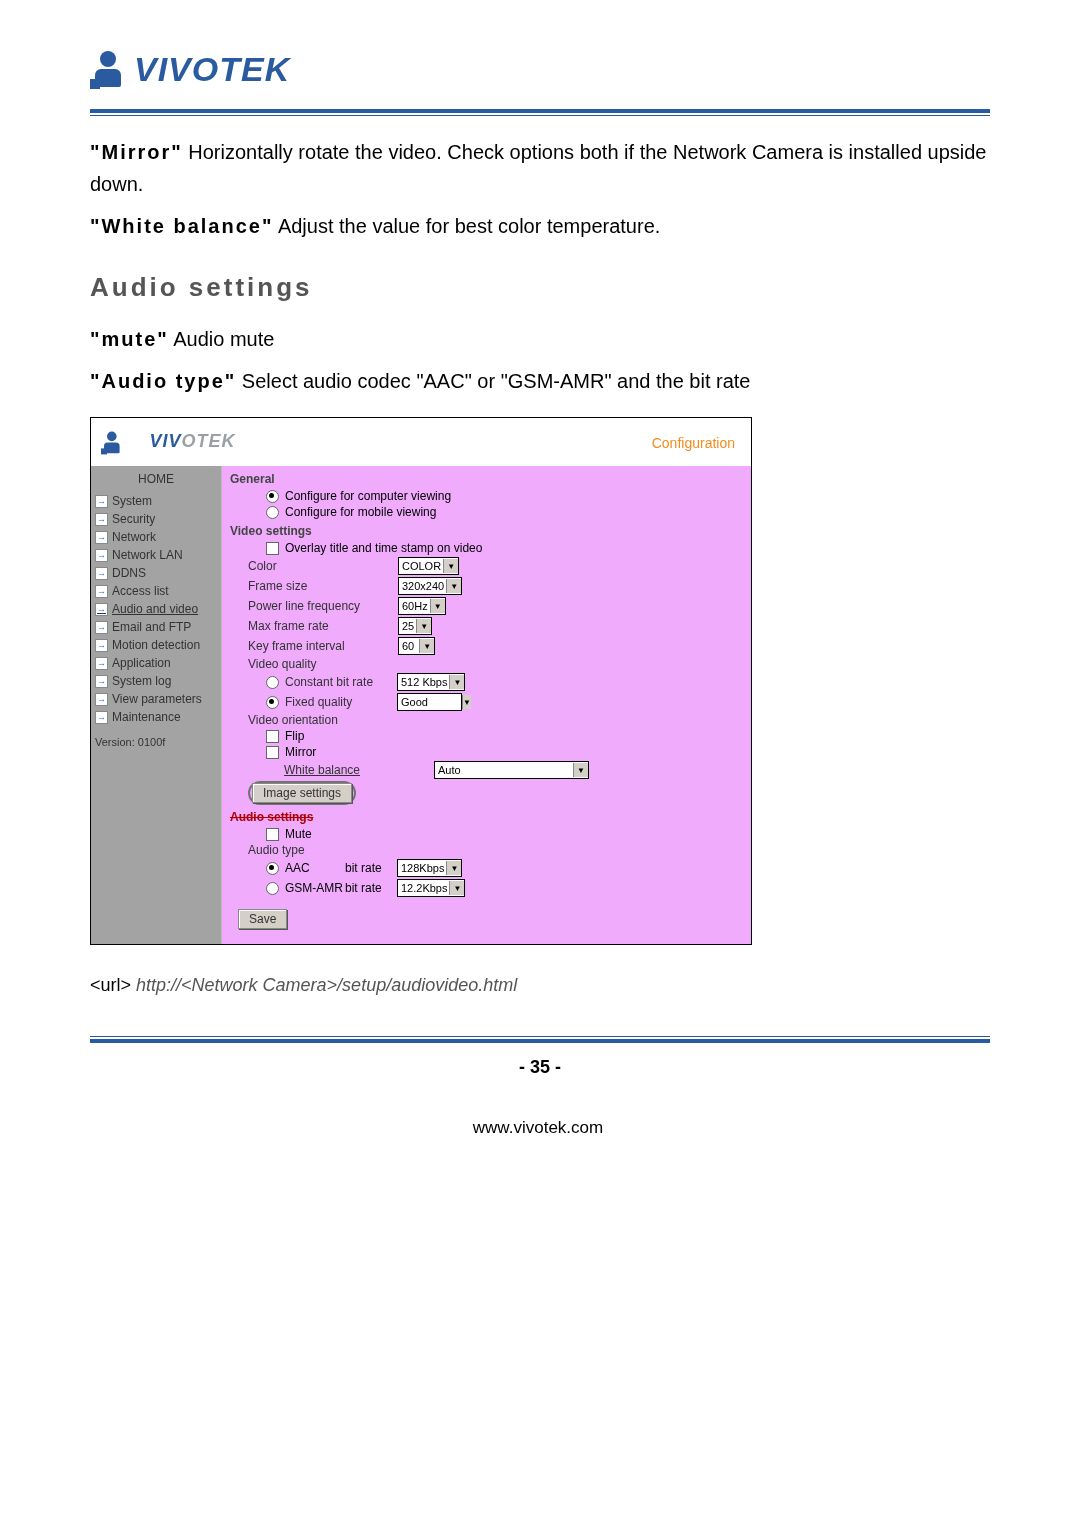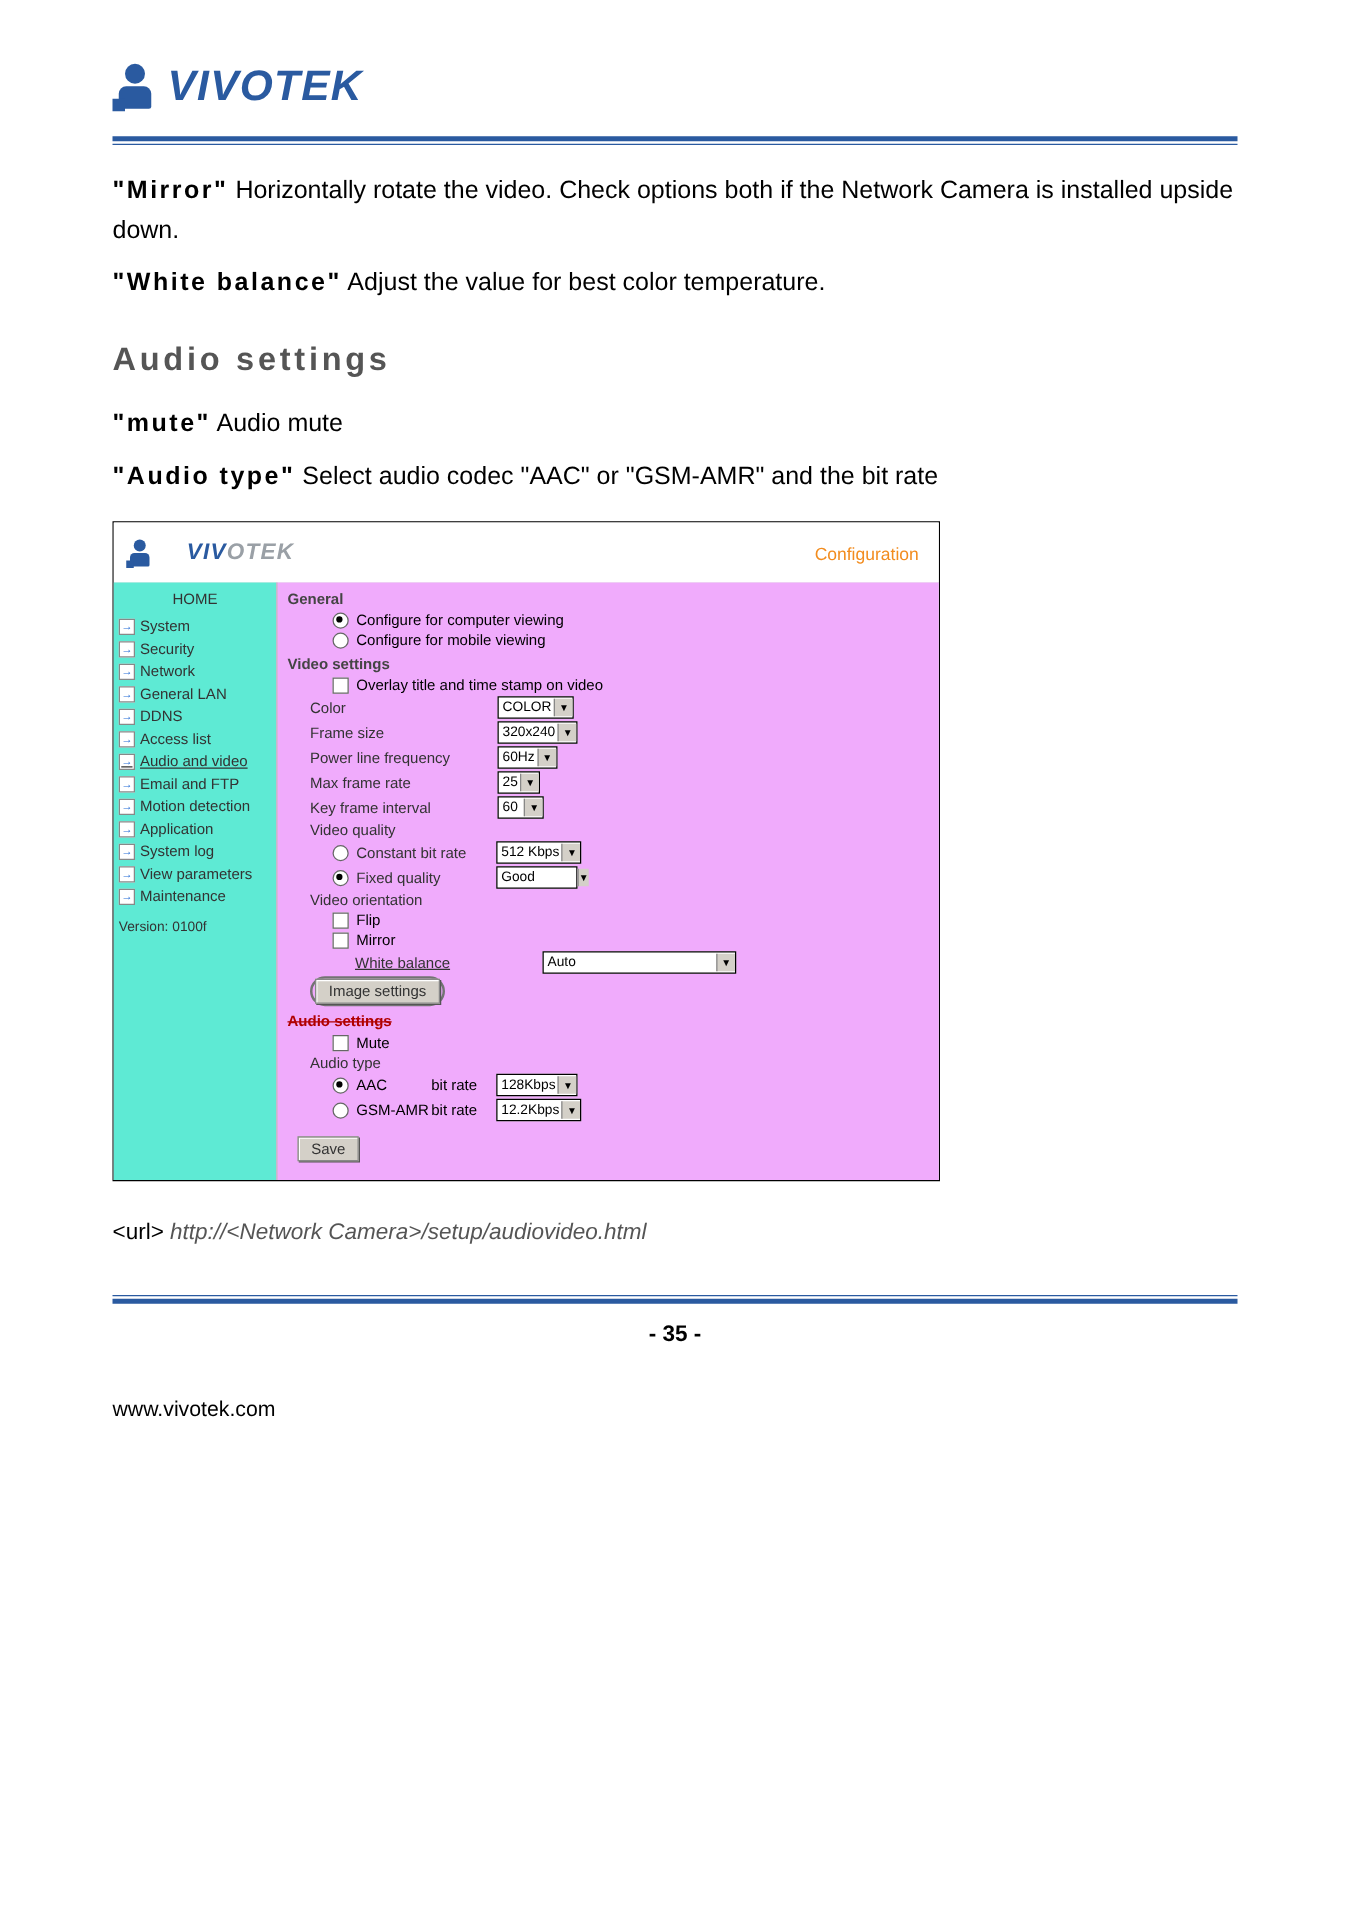--- a/index.html
+++ b/index.html
@@ -62,21 +62,21 @@
     font-weight:900; font-style:italic; font-size:18px; letter-spacing:1px;
   }
   .ss-logo-text .v1{color:#2a5aa0;}
   .ss-logo-text .v2{color:#9aa0a6;}
   .ss-config { color:#f28c1e; font-size:14px; }
   .ss-breadcrumb {
     background:#1a2b56; color:#fff; padding:3px 8px; font-size:12px;
   }
   .ss-body { display:flex; background:#dfdfdf; }
   .ss-nav {
-    width:130px; font-size:12px; padding:0; background:#5eead4;
+    width:130px; font-size:12px; padding:0; background:#a3a3a3;
   }
   .ss-home { text-align:center; padding:6px 0; color:#333; }
   .ss-nav-item {
     display:flex; align-items:center; padding:2px 4px;
     font-size:12px; color:#333;
   }
   .ss-nav-item.active { text-decoration: underline; }
   .ss-arrow {
     width:11px; height:11px; background:#fff; border:1px solid #888;
     display:inline-flex; align-items:center; justify-content:center;
@@ -117,21 +117,21 @@
     display:inline-block; background:#d4d0c8; border:1px solid #888;
     padding:2px 10px; font-size:12px; color:#333;
     box-shadow: inset 1px 1px 0 #fff, 1px 1px 0 #555;
   }
   .ss-redcircle { border:2px solid #737373; border-radius:12px; padding:0 2px;}
   .url-note { font-size:18px; margin:25px 0 40px 0;}
   .url-note .ital { font-style:italic; color:#555;}
   .footer-rule-thin { border:0; border-top:1px solid #2a5aa0; margin:2px 0;}
   .footer-rule-thick{ border:0; border-top:4px solid #2a5aa0; margin:0;}
   .page-num { text-align:center; font-weight:bold; font-size:18px; margin:14px 0 40px 0;}
-  .site { text-align:left; font-size:17px; margin-right:4px;}
+  .site { text-align:center; font-size:17px; margin-right:4px;}
 </style>
 </head>
 <body>
 
 <div class="page">
 
   <div class="logo-row">
     <span class="logo-ico">
       <span class="head"></span>
         <span class="body"></span>
@@ -178,21 +178,21 @@
         <div class="ss-nav-item">
             <span class="ss-arrow">→</span>
             <span>Security</span>
           </div>
         <div class="ss-nav-item">
             <span class="ss-arrow">→</span>
             <span>Network</span>
           </div>
         <div class="ss-nav-item">
             <span class="ss-arrow">→</span>
-            <span>General LAN</span>
+            <span>Network LAN</span>
           </div>
         <div class="ss-nav-item">
             <span class="ss-arrow">→</span>
             <span>DDNS</span>
           </div>
         <div class="ss-nav-item">
             <span class="ss-arrow">→</span>
             <span>Access list</span>
           </div>
         <div class="ss-nav-item active">

